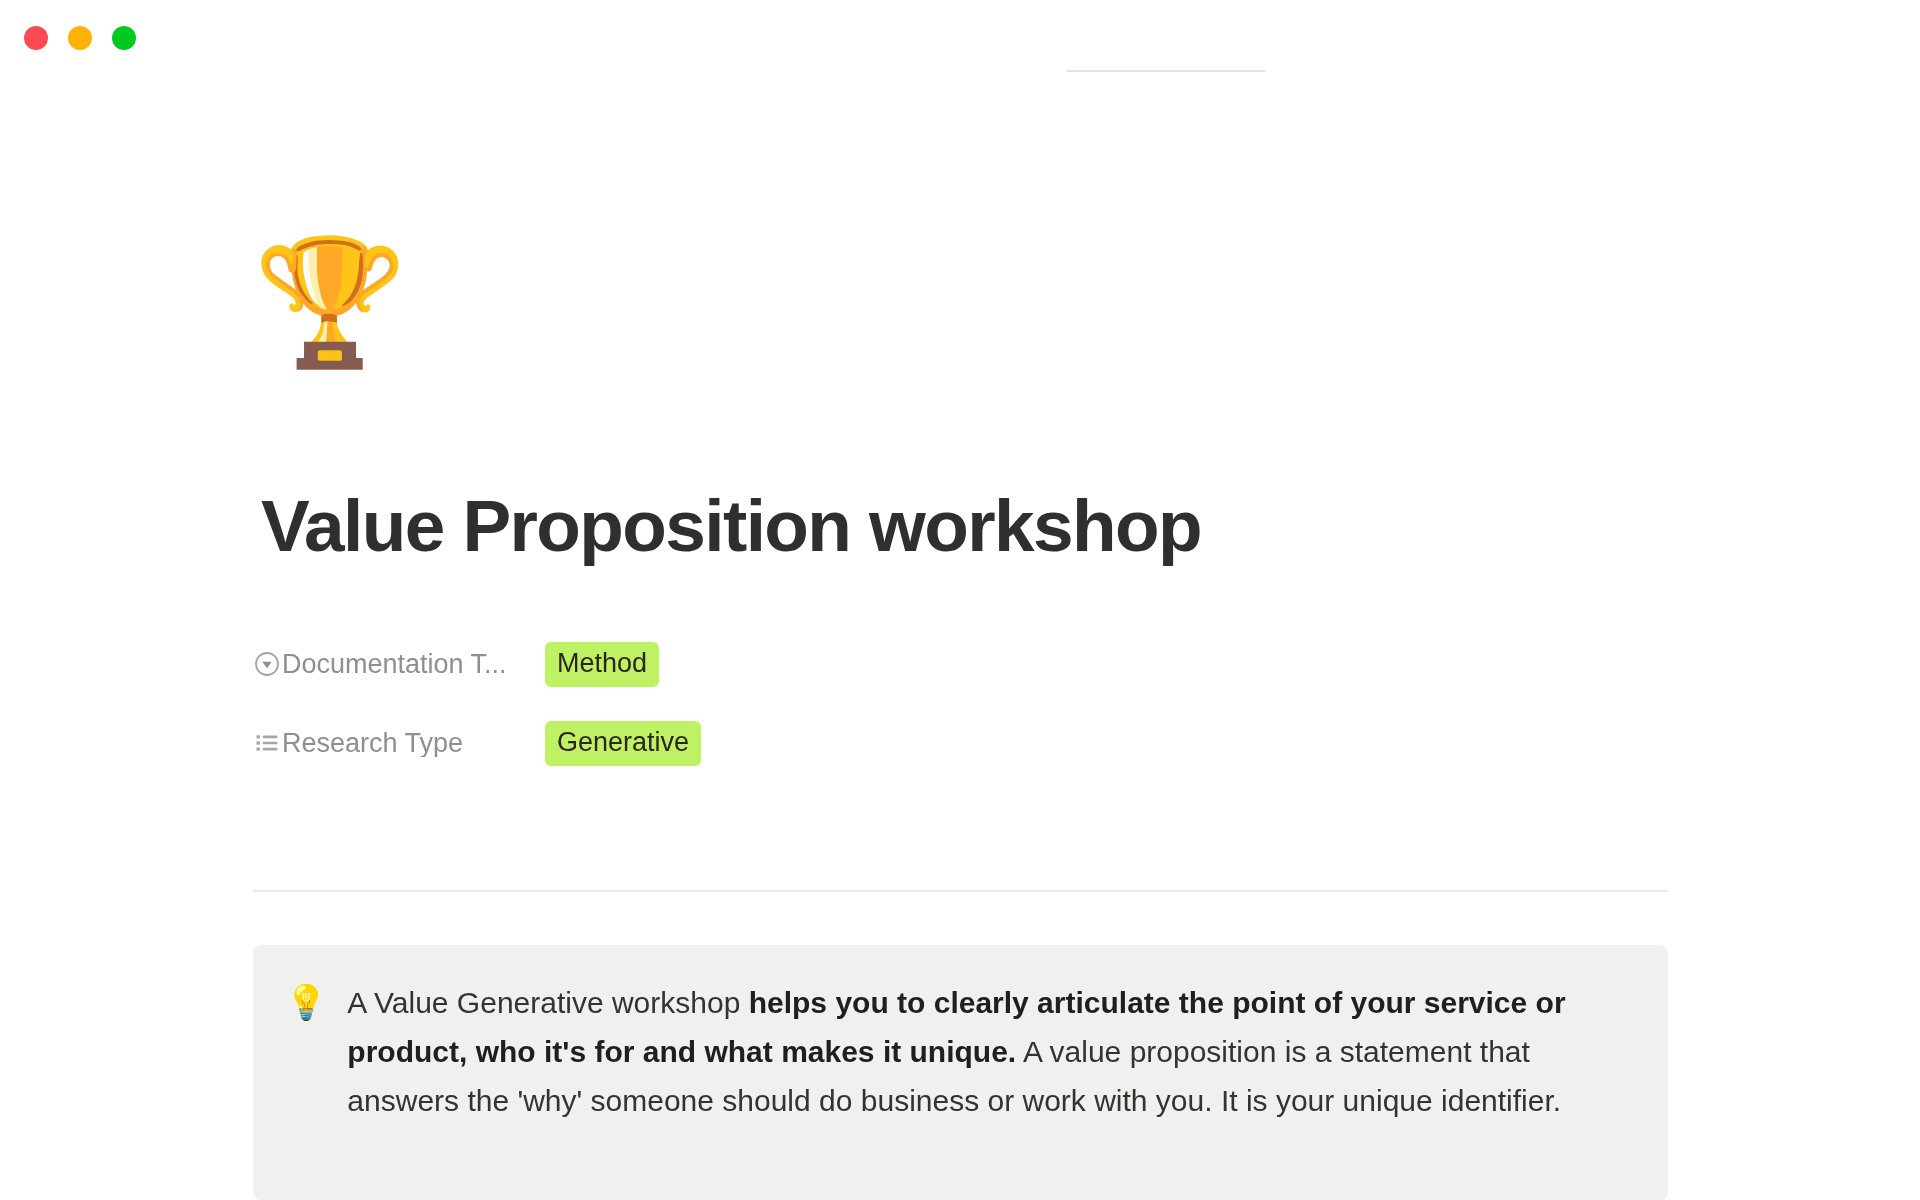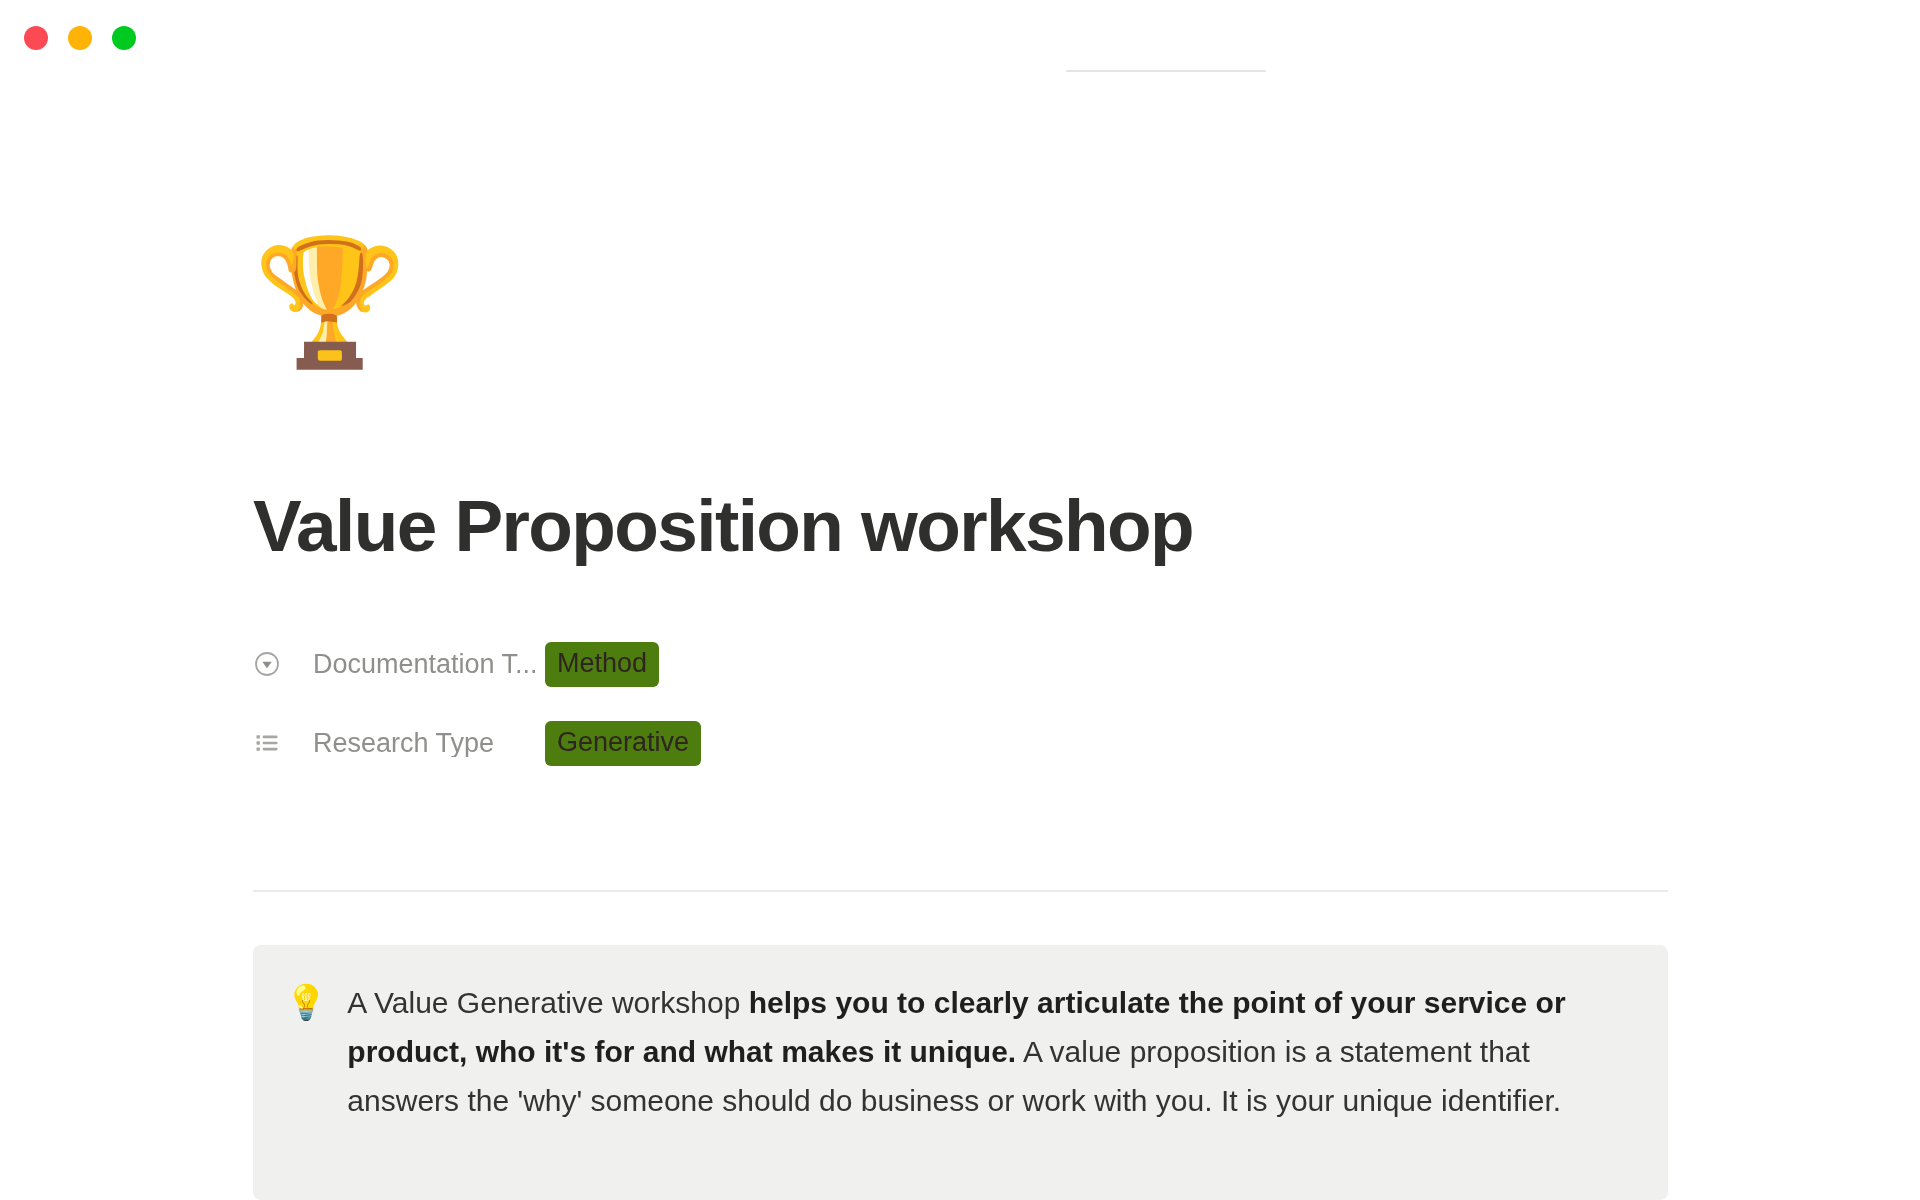--- a/index.html
+++ b/index.html
@@ -72,21 +72,21 @@
     top: 240px;
     left: 0;
     font-size: 124px;
     line-height: 1;
     user-select: none;
   }
 
   .page-title {
     position: absolute;
     top: 486px;
-    left: 0;
+    left: 8px;
     font-size: 73px;
     font-weight: 700;
     letter-spacing: -1.6px;
     color: #2f2f2d;
     line-height: 1.1;
     white-space: nowrap;
   }
 
   
   .properties {
@@ -102,21 +102,21 @@
     height: 56px;
     margin-bottom: 23px;
   }
   .prop-row:last-child { margin-bottom: 0; }
 
   .prop-label {
     display: flex;
     align-items: center;
     width: 292px;
     flex: 0 0 292px;
-    gap: 32px;
+    gap: 1px;
     color: #8f8f8c;
     font-size: 27px;
     line-height: 1;
     white-space: nowrap;
     overflow: hidden;
   }
 
   .prop-icon {
     width: 28px;
     height: 28px;
@@ -138,21 +138,21 @@
     font-size: 27px;
     color: #30302e;
     line-height: 1;
     display: flex;
     align-items: center;
   }
 
   .tag {
     display: inline-flex;
     align-items: center;
-    background: #4d7c0f;
+    background: #bef264;
     color: #2e2520;
     font-size: 27px;
     border-radius: 6px;
     padding: 8px 12px 10px 12px;
     line-height: 1;
   }
 
   
   .divider {
     position: absolute;

